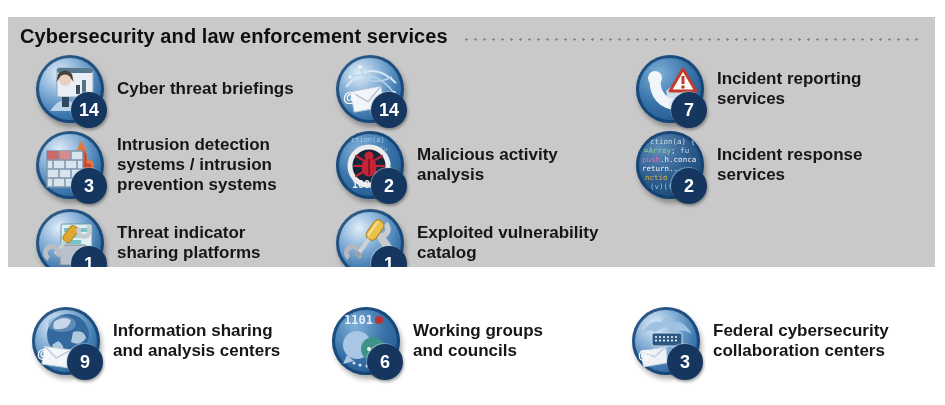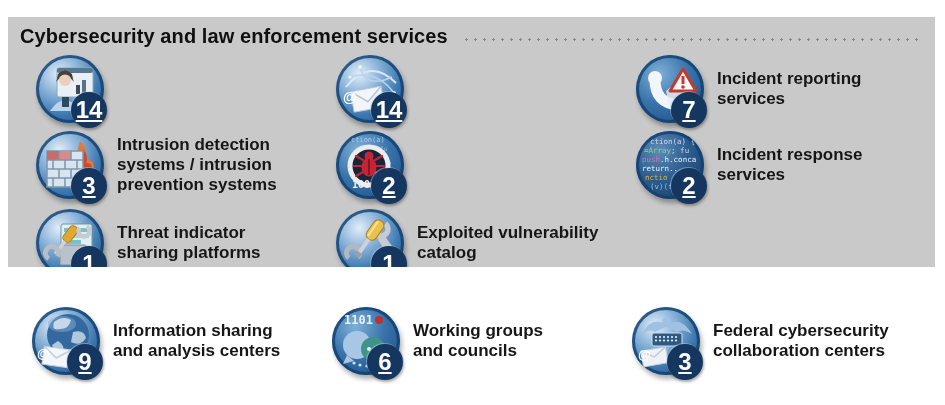--- a/index.html
+++ b/index.html
@@ -39,21 +39,21 @@
   }
   .icon.bg-dark {
     background:radial-gradient(circle at 34% 28%, #5e8cb8 0%, #2c5c8e 45%, #133a63 100%);
   }
   .icon svg { position:absolute; inset:0; width:100%; height:100%; border-radius:50%; overflow:hidden; }
   .badge {
     position:absolute; right:-3px; bottom:-5px; width:36px; height:36px; border-radius:50%;
     background:#14365f; display:flex; align-items:center; justify-content:center;
     box-shadow:-1px -1px 0 rgba(186,208,228,.45), 1px 2px 3px rgba(0,0,0,.35);
   }
-  .badge span { color:#ffffff; font-size:24px; font-weight:bold;text-decoration:underline; }
+  .badge span { color:#ffffff; font-size:18px; font-weight:bold; }
   .label {
     font-size:17px; line-height:1.17; font-weight:bold; color:#161616; white-space:pre-line;
   }
   
   .i00{left:28px; top:36px;} .i01{left:328px; top:36px;} .i02{left:628px; top:36px;}
   .i03{left:28px; top:112px;} .i04{left:328px; top:112px;} .i05{left:628px; top:112px;}
   .i06{left:28px; top:190px;} .i07{left:328px; top:190px;}
   
   .j00{left:24px; top:38px;} .j01{left:324px; top:38px;} .j02{left:624px; top:38px;}
   
@@ -82,20 +82,21 @@
           <path d="M20 27 q9 -12 18 0 l-3 -8 q-6 -7 -12 0 z" fill="#4a3f3a"></path>
           <circle cx="29" cy="25" r="6" fill="#e8d0c0"></circle>
           <path d="M21 24 q8 -9 16 0 l-1 -5 q-7 -7 -14 0 z" fill="#4a3f3a"></path>
           <path d="M14 56 q15 -22 30 0 z" fill="#bcd4ea"></path>
           <rect x="26" y="42" width="7" height="10" fill="#2e4a60"></rect>
         </svg>
         <div class="badge">
             <span>14</span>
           </div>
       </div>
+      <div class="label">Cyber threat briefings</div>
     </div>
 
     <div class="item i01">
       <div class="icon">
         <svg viewBox="0 0 68 68">
           <path d="M10 32 Q34 2 60 28" stroke="#d8e8f6" stroke-width="2" fill="none"></path>
           <path d="M14 22 Q40 14 58 38" stroke="#b8d4ec" stroke-width="1.5" fill="none"></path>
           <path d="M24 12 Q30 34 56 22" stroke="#b8d4ec" stroke-width="1.5" fill="none"></path>
           <circle cx="24" cy="12" r="2" fill="#eaf2fa"></circle>
             <circle cx="58" cy="38" r="2" fill="#eaf2fa"></circle>
@@ -181,20 +182,22 @@
           </g>
           <circle cx="33" cy="25" r="4.5" fill="#c32537"></circle>
           <ellipse cx="33" cy="36" rx="7.5" ry="9.5" fill="#c32537"></ellipse>
           <line x1="33" y1="28" x2="33" y2="44" stroke="#7a1020" stroke-width="1.5"></line>
           <text x="16" y="57" font-size="10" font-weight="bold" fill="#f0f0f0" font-family="DejaVu Sans Mono, monospace">100</text>
         </svg>
         <div class="badge">
             <span>2</span>
           </div>
       </div>
+      <div class="label">Malicious activity
+analysis</div>
     </div>
 
     <div class="item i05">
       <div class="icon bg-dark">
         <svg viewBox="0 0 68 68" font-family="DejaVu Sans Mono, monospace" font-size="7.5">
           <text x="14" y="13" fill="#cdd9e5">ction(a) {</text>
           <text x="8" y="22"><tspan fill="#8fd08f">=Array</tspan><tspan fill="#cdd9e5">; fu</tspan></text>
           <text x="6" y="31"><tspan fill="#d86fb8">push</tspan><tspan fill="#eef2f6">.h.conca</tspan></text>
           <text x="6" y="40" fill="#eef2f6">return...</text>
           <text x="9" y="49" fill="#d8b44a">nctio</text>

